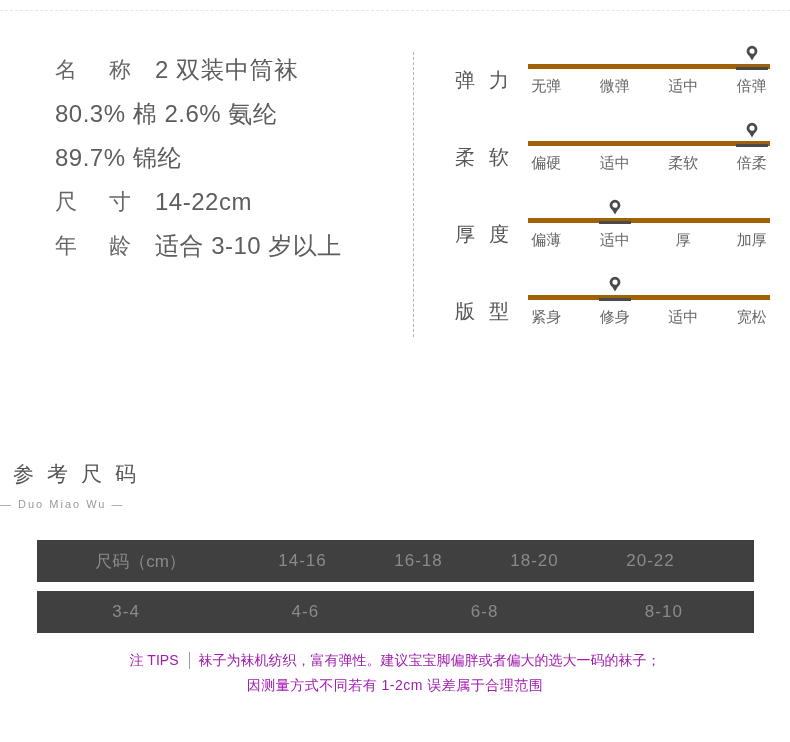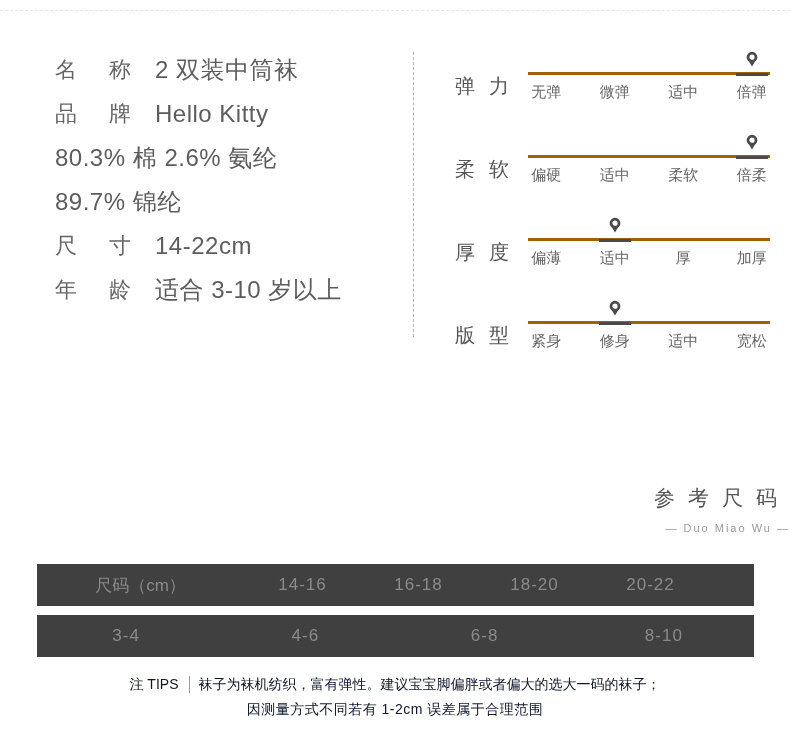--- a/index.html
+++ b/index.html
@@ -39,40 +39,40 @@
   .spec-value-line2 { margin-top:24px; }
 
   .slider-row { display:flex; align-items:flex-end; margin-bottom:25px; }
   .slider-name {
     width:54px; margin-right:19px; padding-bottom:5px;
     font-size:20px; line-height:22px; color:#565656;
     text-align:justify; text-align-last:justify;
     flex-shrink:0;
   }
   .slider-scale {
-    width:242px; margin-top:28px;
+    width:242px; margin-top:20px;
     display:flex;
-    border-top:3px solid #a16207;
+    border-top:5px solid #a16207;
     gap:32px;
   }
   .option { position:relative; flex:1; text-align:center; padding-top:8px; }
   .opt-label { font-size:15px; color:#666; }
   .seg {
     display:none; position:absolute; top:-2px; left:2px; right:2px; height:3px;
     background:#4a4a4a;
   }
   .pin {
     display:none; position:absolute; top:-24px; left:50%;
     transform:translateX(-50%); line-height:0;
   }
   .option.active .seg { display:block; }
   .option.active .pin { display:block; }
 
   
-  .size-head { margin-top:108px; text-align:right; }
+  .size-head { margin-top:108px; text-align:left; }
   .size-title {
     font-size:21px; color:#555;
     letter-spacing:13px; padding-left:13px;
   }
   .size-sub {
     margin-top:10px;
     font-size:11px; color:#9a9a9a; letter-spacing:2px;
   }
 
   
@@ -82,47 +82,41 @@
     height:42px; margin-bottom:9px;
     background:#404040;
     font-size:17px; color:#8a8a8a;
   }
   .t-head { width:208px; text-align:center; flex-shrink:0; }
   .t-cells { flex:1; display:flex; }
   .t-cells.r1 { padding-right:45px; }
   .t-cell { flex:1; text-align:center; letter-spacing:1px; }
 
   
-  .tips { margin-top:16px; text-align:center; font-size:14px; color:#0f172a; }
+  .tips { margin-top:16px; text-align:center; font-size:14px; color:#a21caf; }
   .tips-l1 { display:flex; justify-content:center; align-items:center; line-height:23px; }
   .tips-bar {
     width:0; height:17px; margin:0 9px 0 10px;
     border-left:1px solid #9b9b9b;
   }
   .tips-l2 { line-height:23px; margin-top:2px; letter-spacing:0.5px; }
 </style>
 </head>
 <body>
 
 <div class="page">
   <div class="top-dash"></div>
 
   <div class="content">
 
     <div class="left-col">
       <div class="spec-row">
         <div class="spec-label">名称</div>
         <div class="spec-value">
             <div>2 双装中筒袜</div>
-          </div>
-      </div>
-      <div class="spec-row">
-        <div class="spec-label">品牌</div>
-        <div class="spec-value">
-            <div>Hello Kitty</div>
           </div>
       </div>
       <div class="spec-row">
         <div class="spec-value">
           <div>80.3% 棉  2.6% 氨纶</div>
           <div class="spec-value-line2">89.7% 锦纶</div>
         </div>
       </div>
       <div class="spec-row">
         <div class="spec-label">尺寸</div>

